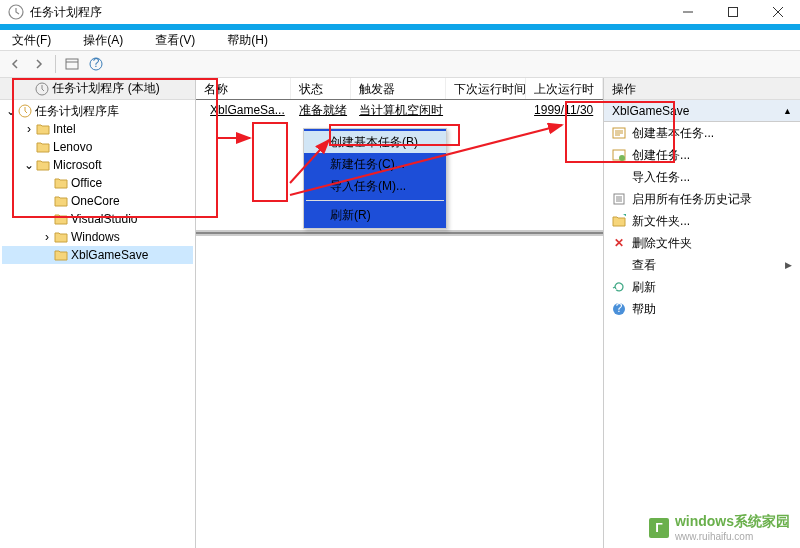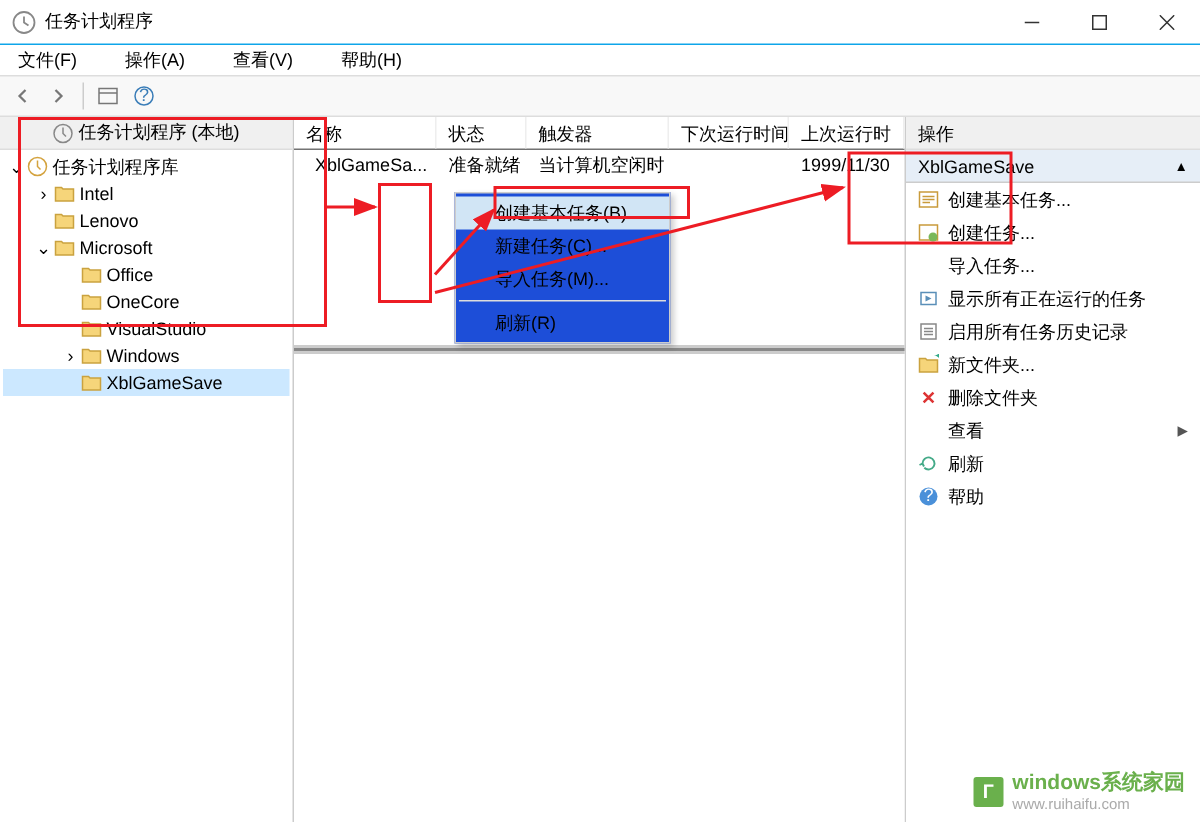--- a/index.html
+++ b/index.html
@@ -1,18 +1,18 @@
 <!DOCTYPE html>
 <html><head>
 <meta charset="utf-8">
 <style>
 * { box-sizing: border-box; margin: 0; padding: 0; font-family: "Microsoft YaHei", "Segoe UI", sans-serif; font-size: 12px; }
 body { background: #fff; width: 800px; height: 548px; position: relative; overflow: hidden; }
 
-.titlebar { height: 30px; display: flex; align-items: center; padding: 0 0 0 8px; border-bottom: 1px solid #0ea5e9; }
+.titlebar { height: 30px; display: flex; align-items: center; padding: 0 0 0 8px; border-bottom: 6px solid #0ea5e9; }
 .title-icon { width: 16px; height: 16px; margin-right: 6px; }
 .title-text { flex: 1; }
 .win-btn { width: 45px; height: 29px; display: flex; align-items: center; justify-content: center; }
 .win-btn svg { width: 10px; height: 10px; }
 
 .menubar { height: 20px; display: flex; align-items: center; padding: 0 6px; gap: 20px; }
 .menu-item { padding: 2px 6px; }
 
 .toolbar { height: 28px; border-top: 1px solid #ddd; border-bottom: 1px solid #ddd; display: flex; align-items: center; padding: 0 4px; gap: 2px; background: #f8f8f8; }
 .tool-btn { width: 22px; height: 22px; display: flex; align-items: center; justify-content: center; border: 1px solid transparent; }
@@ -25,21 +25,21 @@
 .tree-body { padding: 2px; position: relative; }
 .tree-row { height: 18px; display: flex; align-items: center; white-space: nowrap; }
 .tw { display: inline-flex; width: 14px; height: 14px; align-items: center; justify-content: center; cursor: pointer; }
 .folder-ico, .clock-ico { width: 14px; height: 14px; margin-right: 3px; }
 .ind0 { padding-left: 2px; } .ind1 { padding-left: 20px; } .ind2 { padding-left: 38px; }
 .sel { background: #cce8ff; }
 
 .center-panel { flex: 1; border-right: 1px solid #ccc; display: flex; flex-direction: column; position: relative; }
 .list-header { height: 22px; background: #fff; border-bottom: 1px solid #737373; display: flex; }
 .col { padding: 3px 8px; border-right: 1px solid #eee; white-space: nowrap; overflow: hidden; }
-.list-body { position: relative; }
+.list-body { position: relative; text-decoration: underline; }
 .list-row { height: 20px; display: flex; align-items: center; }
 .cell { padding: 0 8px; white-space: nowrap; overflow: hidden; }
 .list-sep { height: 6px; background: #ccc; position: relative; }
 .list-sep::before { content:""; position:absolute; left:0; right:0; top:2px; height:2px; background:#888; }
 .bottom-blank { flex: 1; background: #fff; }
 
 .ctx-menu { position: absolute; background: #1d4ed8; border: 1px solid #ccc; box-shadow: 2px 2px 4px rgba(0,0,0,.2); padding: 2px 0; min-width: 120px; }
 .ctx-item { height: 22px; display: flex; align-items: center; padding: 0 18px 0 26px; }
 .ctx-item.hover { background: #d1e5f5; }
 .ctx-sep { height: 1px; background: #ddd; margin: 3px 2px; }
@@ -263,29 +263,20 @@
         </span>
       <span>创建任务...</span>
     </div>
     <div class="action-row">
       <span class="aicon"></span>
       <span>导入任务...</span>
     </div>
     <div class="action-row">
       <span class="aicon">
           <svg width="14" height="14" viewBox="0 0 14 14">
-            <rect x="2" y="3" width="10" height="8" fill="none" stroke="#5a8fb8"></rect>
-            <path d="M5 5l4 2-4 2z" fill="#5a8fb8"></path>
-          </svg>
-        </span>
-      <span>显示所有正在运行的任务</span>
-    </div>
-    <div class="action-row">
-      <span class="aicon">
-          <svg width="14" height="14" viewBox="0 0 14 14">
             <rect x="2" y="2" width="10" height="10" fill="none" stroke="#888"></rect>
             <path d="M4 5h6M4 7h6M4 9h6" stroke="#888"></path>
           </svg>
         </span>
       <span>启用所有任务历史记录</span>
     </div>
     <div class="action-row">
       <span class="aicon">
           <svg width="14" height="14" viewBox="0 0 14 14">
             <path d="M1 3h4l1 1h7v8H1z" fill="#f6d57a" stroke="#caa23f"></path>

